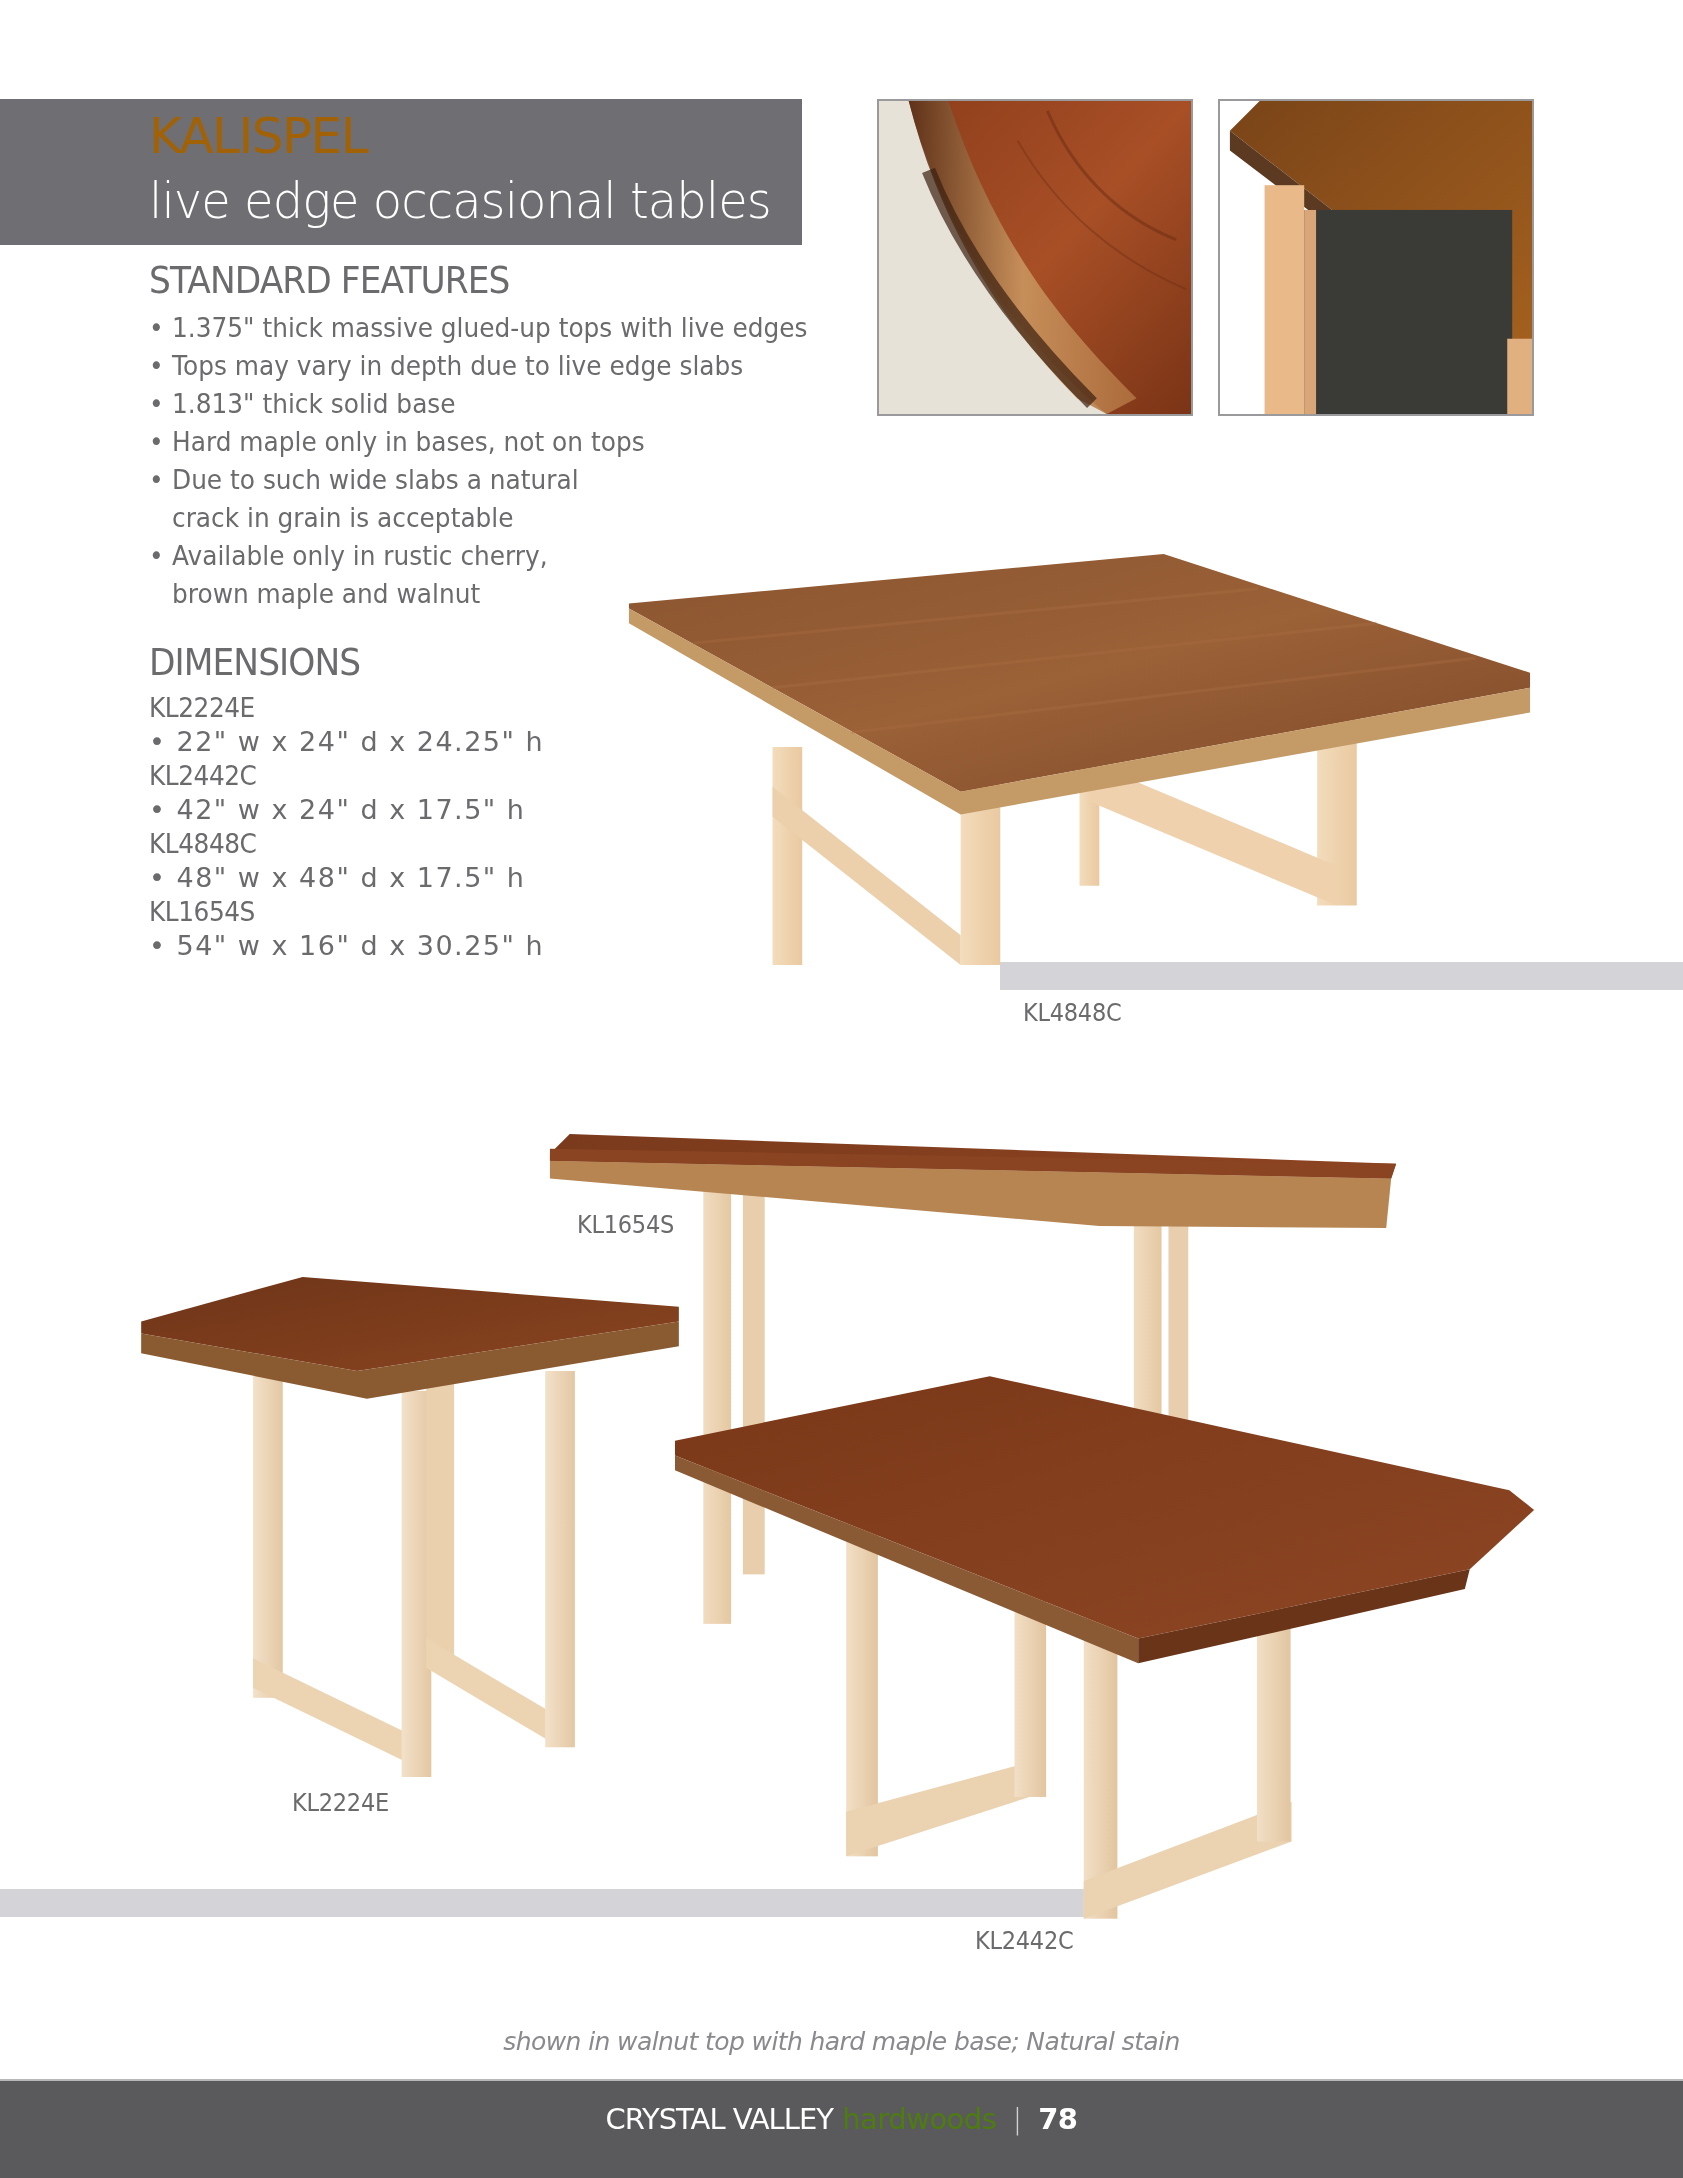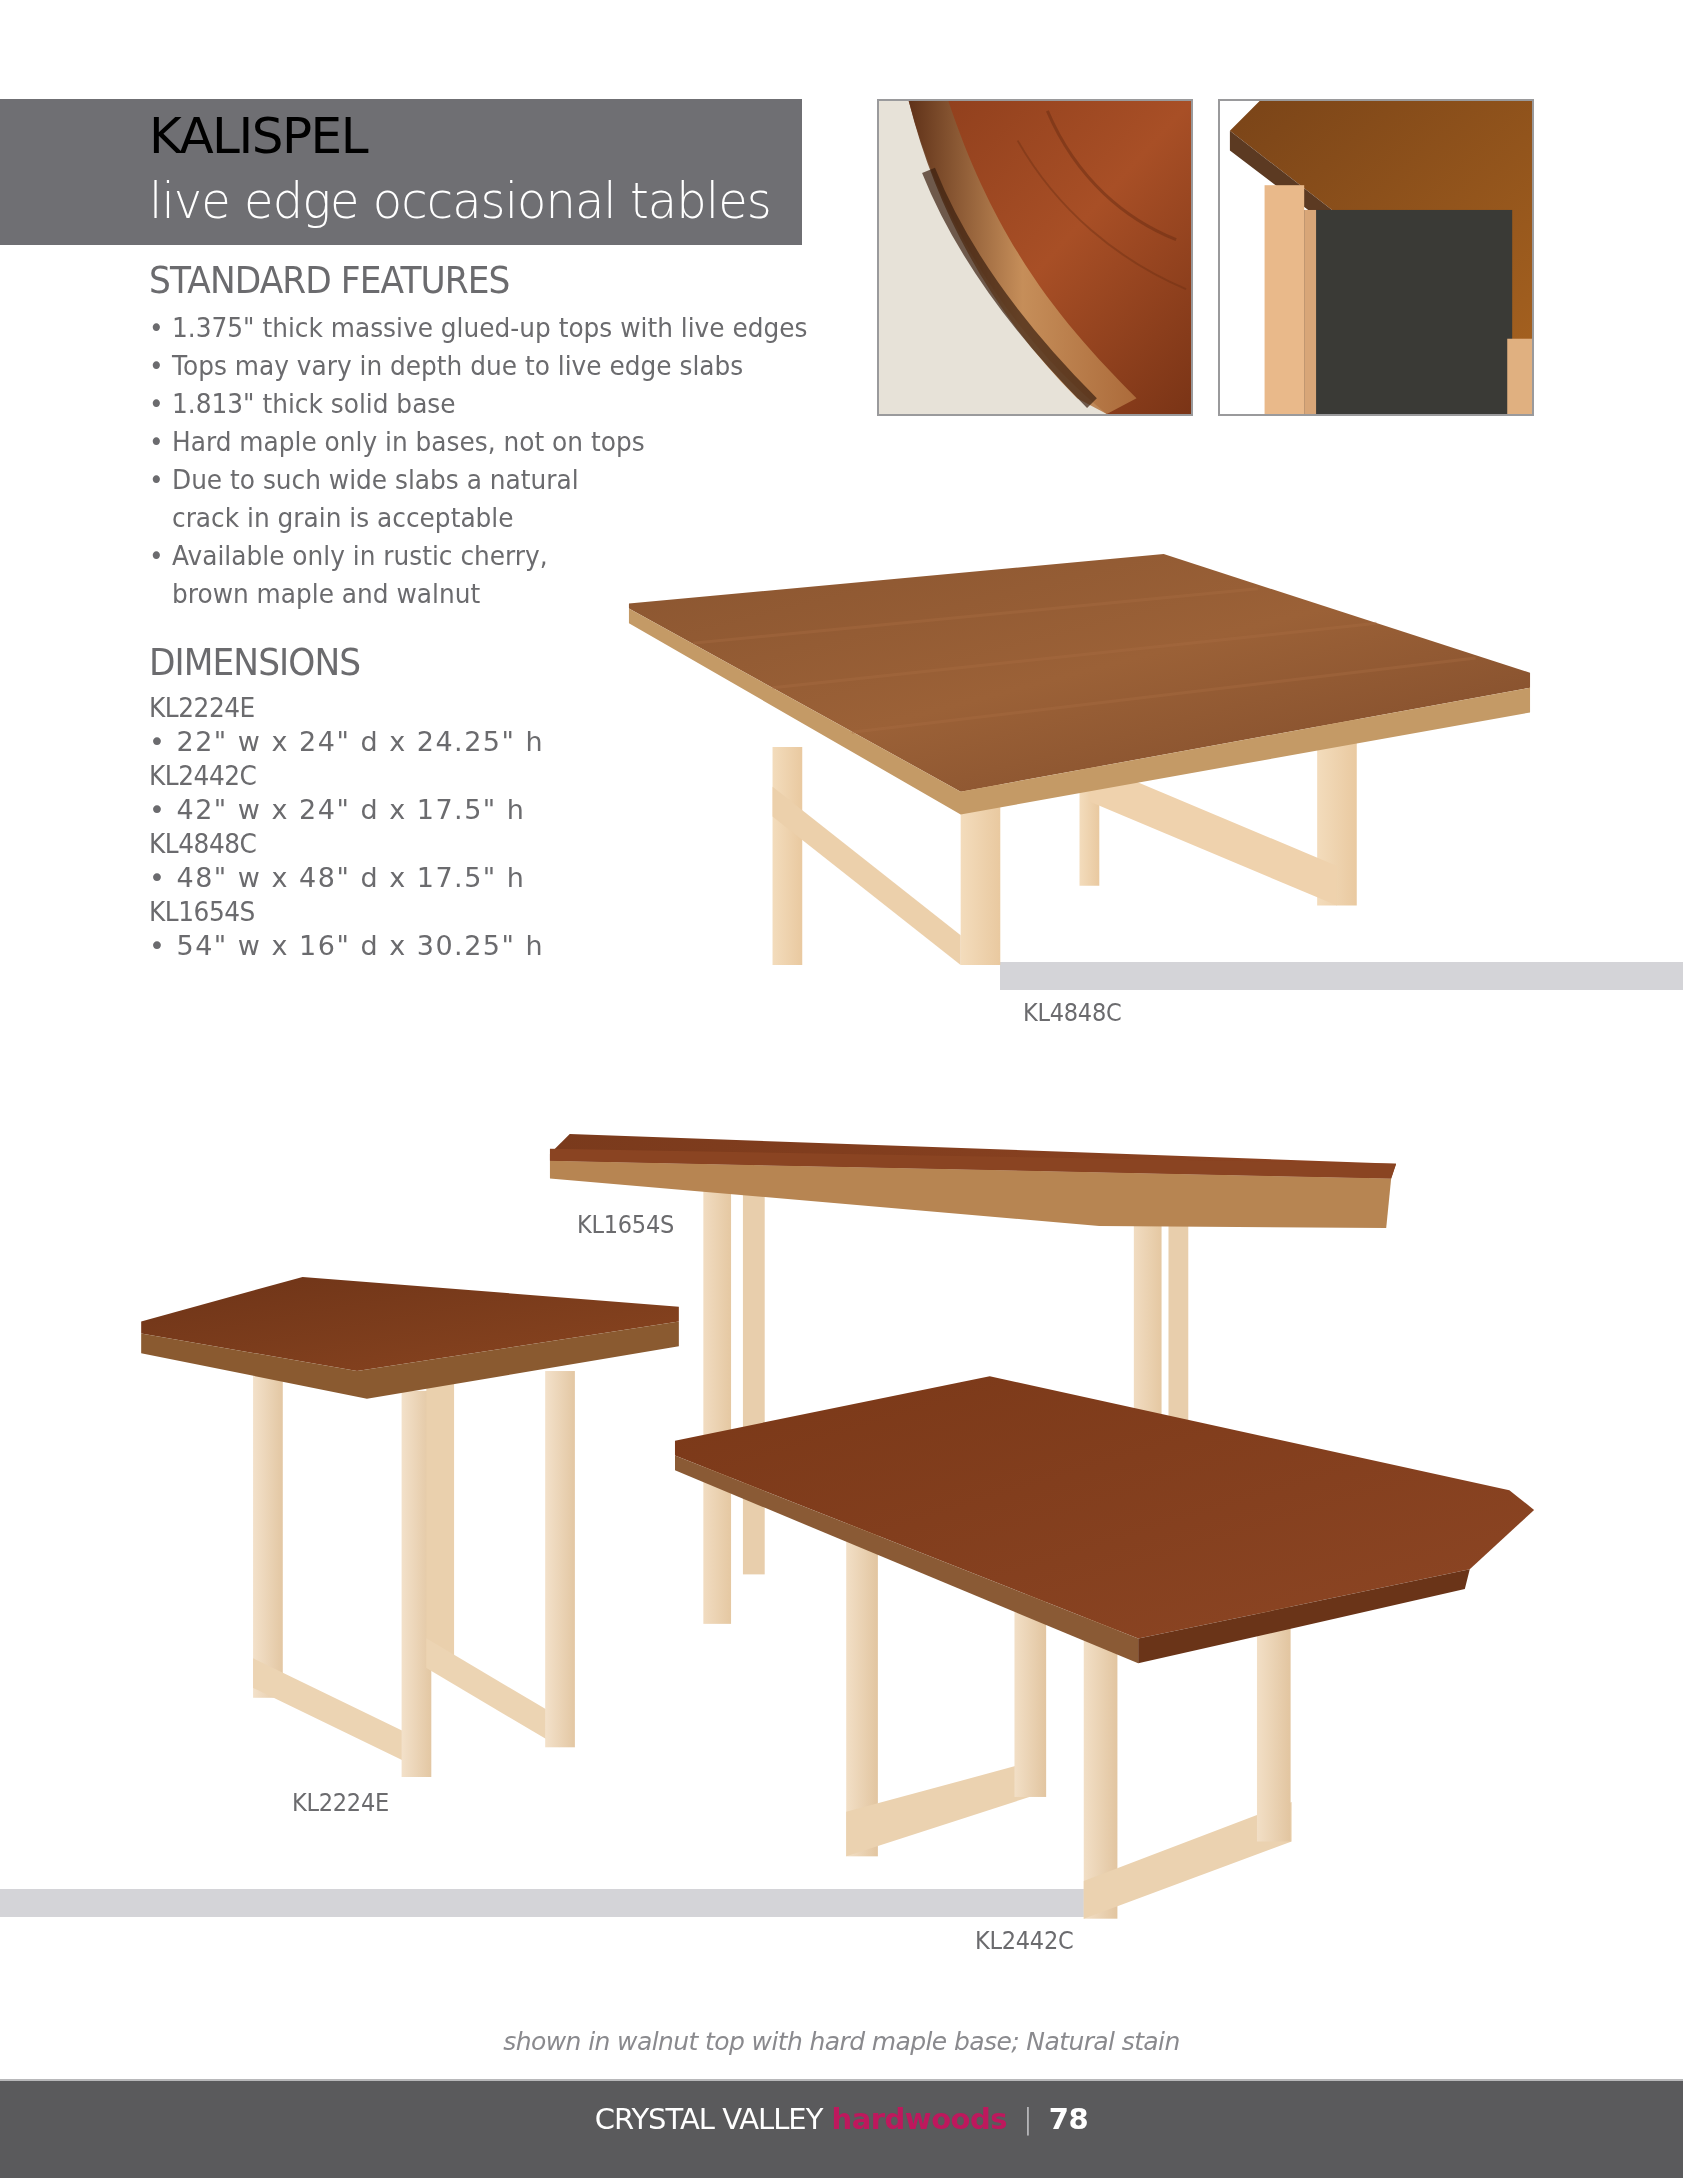--- a/index.html
+++ b/index.html
@@ -10,21 +10,21 @@
       color: #6b6b6e;
     }
 
     
     .title-band {
       position: absolute; left: 0; top: 99px; width: 802px; height: 146px;
       background: #6f6f73;
     }
     .title-main {
       position: absolute; left: 149px; top: 111px;
-      font-size: 50px; color: #000000; letter-spacing: -1.5px; line-height: 1;
+      font-size: 50px; color: #a16207; letter-spacing: -1.5px; line-height: 1;
       font-weight: normal;
     }
     .title-sub {
       position: absolute; left: 149px; top: 176px;
       font-size: 50px; color: #ffffff; letter-spacing: -1px; line-height: 1;
       font-weight: 200; font-family: "DejaVu Sans", sans-serif;
       transform: scaleX(0.96); transform-origin: left;
     }
 
     
@@ -78,21 +78,21 @@
     
     .footer {
       position: absolute; left: 0; top: 2079px; width: 1683px; height: 99px;
       background: #5a5a5c; border-top: 2px solid #b8b8ba;
     }
     .footer-brand {
       position: absolute; left: 0; width: 1683px; top: 2099px; text-align: center;
       color: #ffffff; font-size: 29px; line-height: 40px; white-space: nowrap;
     }
     .brand-strong { letter-spacing: -1px; }
-    .brand-light { font-weight: 700; color: #be185d; letter-spacing: -0.5px; }
+    .brand-light { font-weight: 400; color: #4d7c0f; letter-spacing: -0.5px; }
     .brand-sep { color: #cfcfd2; margin: 0 16px; font-weight: 200; }
     .page-num { font-weight: bold; letter-spacing: -0.5px; }
   </style>
 </head>
 <body>
 
 <div class="title-band"></div>
 <div class="title-main">KALISPEL</div>
 <div class="title-sub">live edge occasional tables</div>
 

